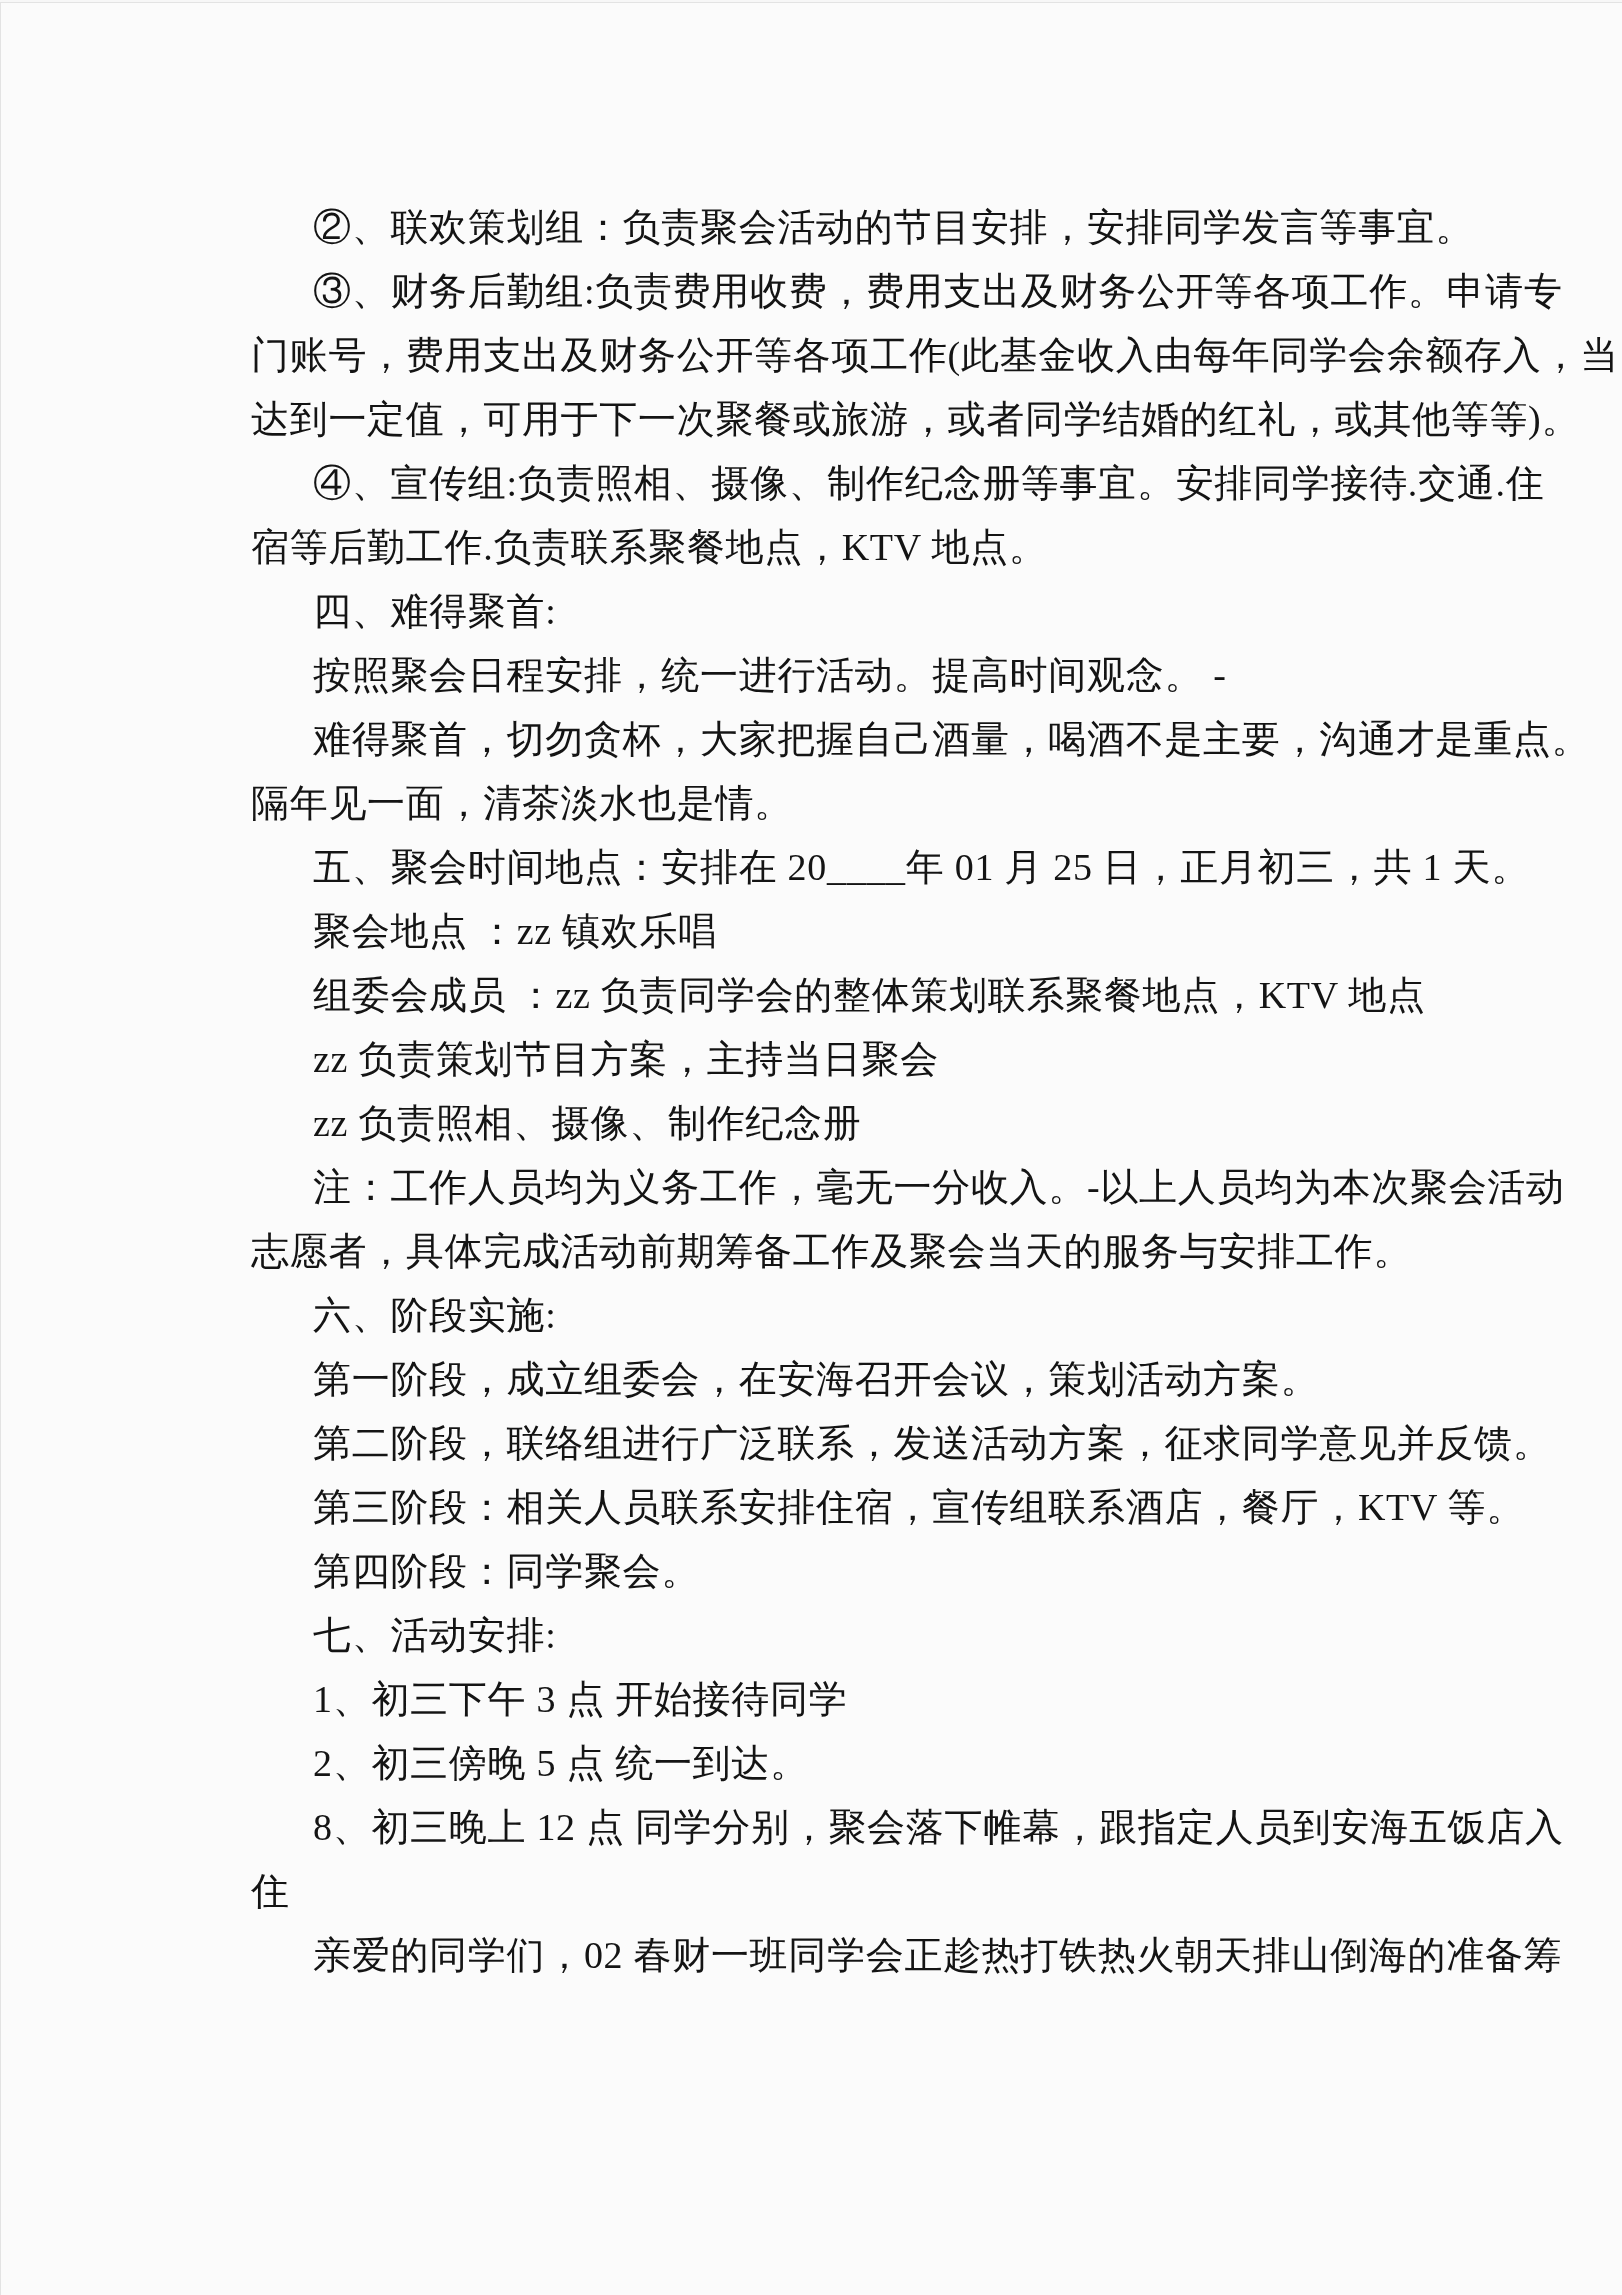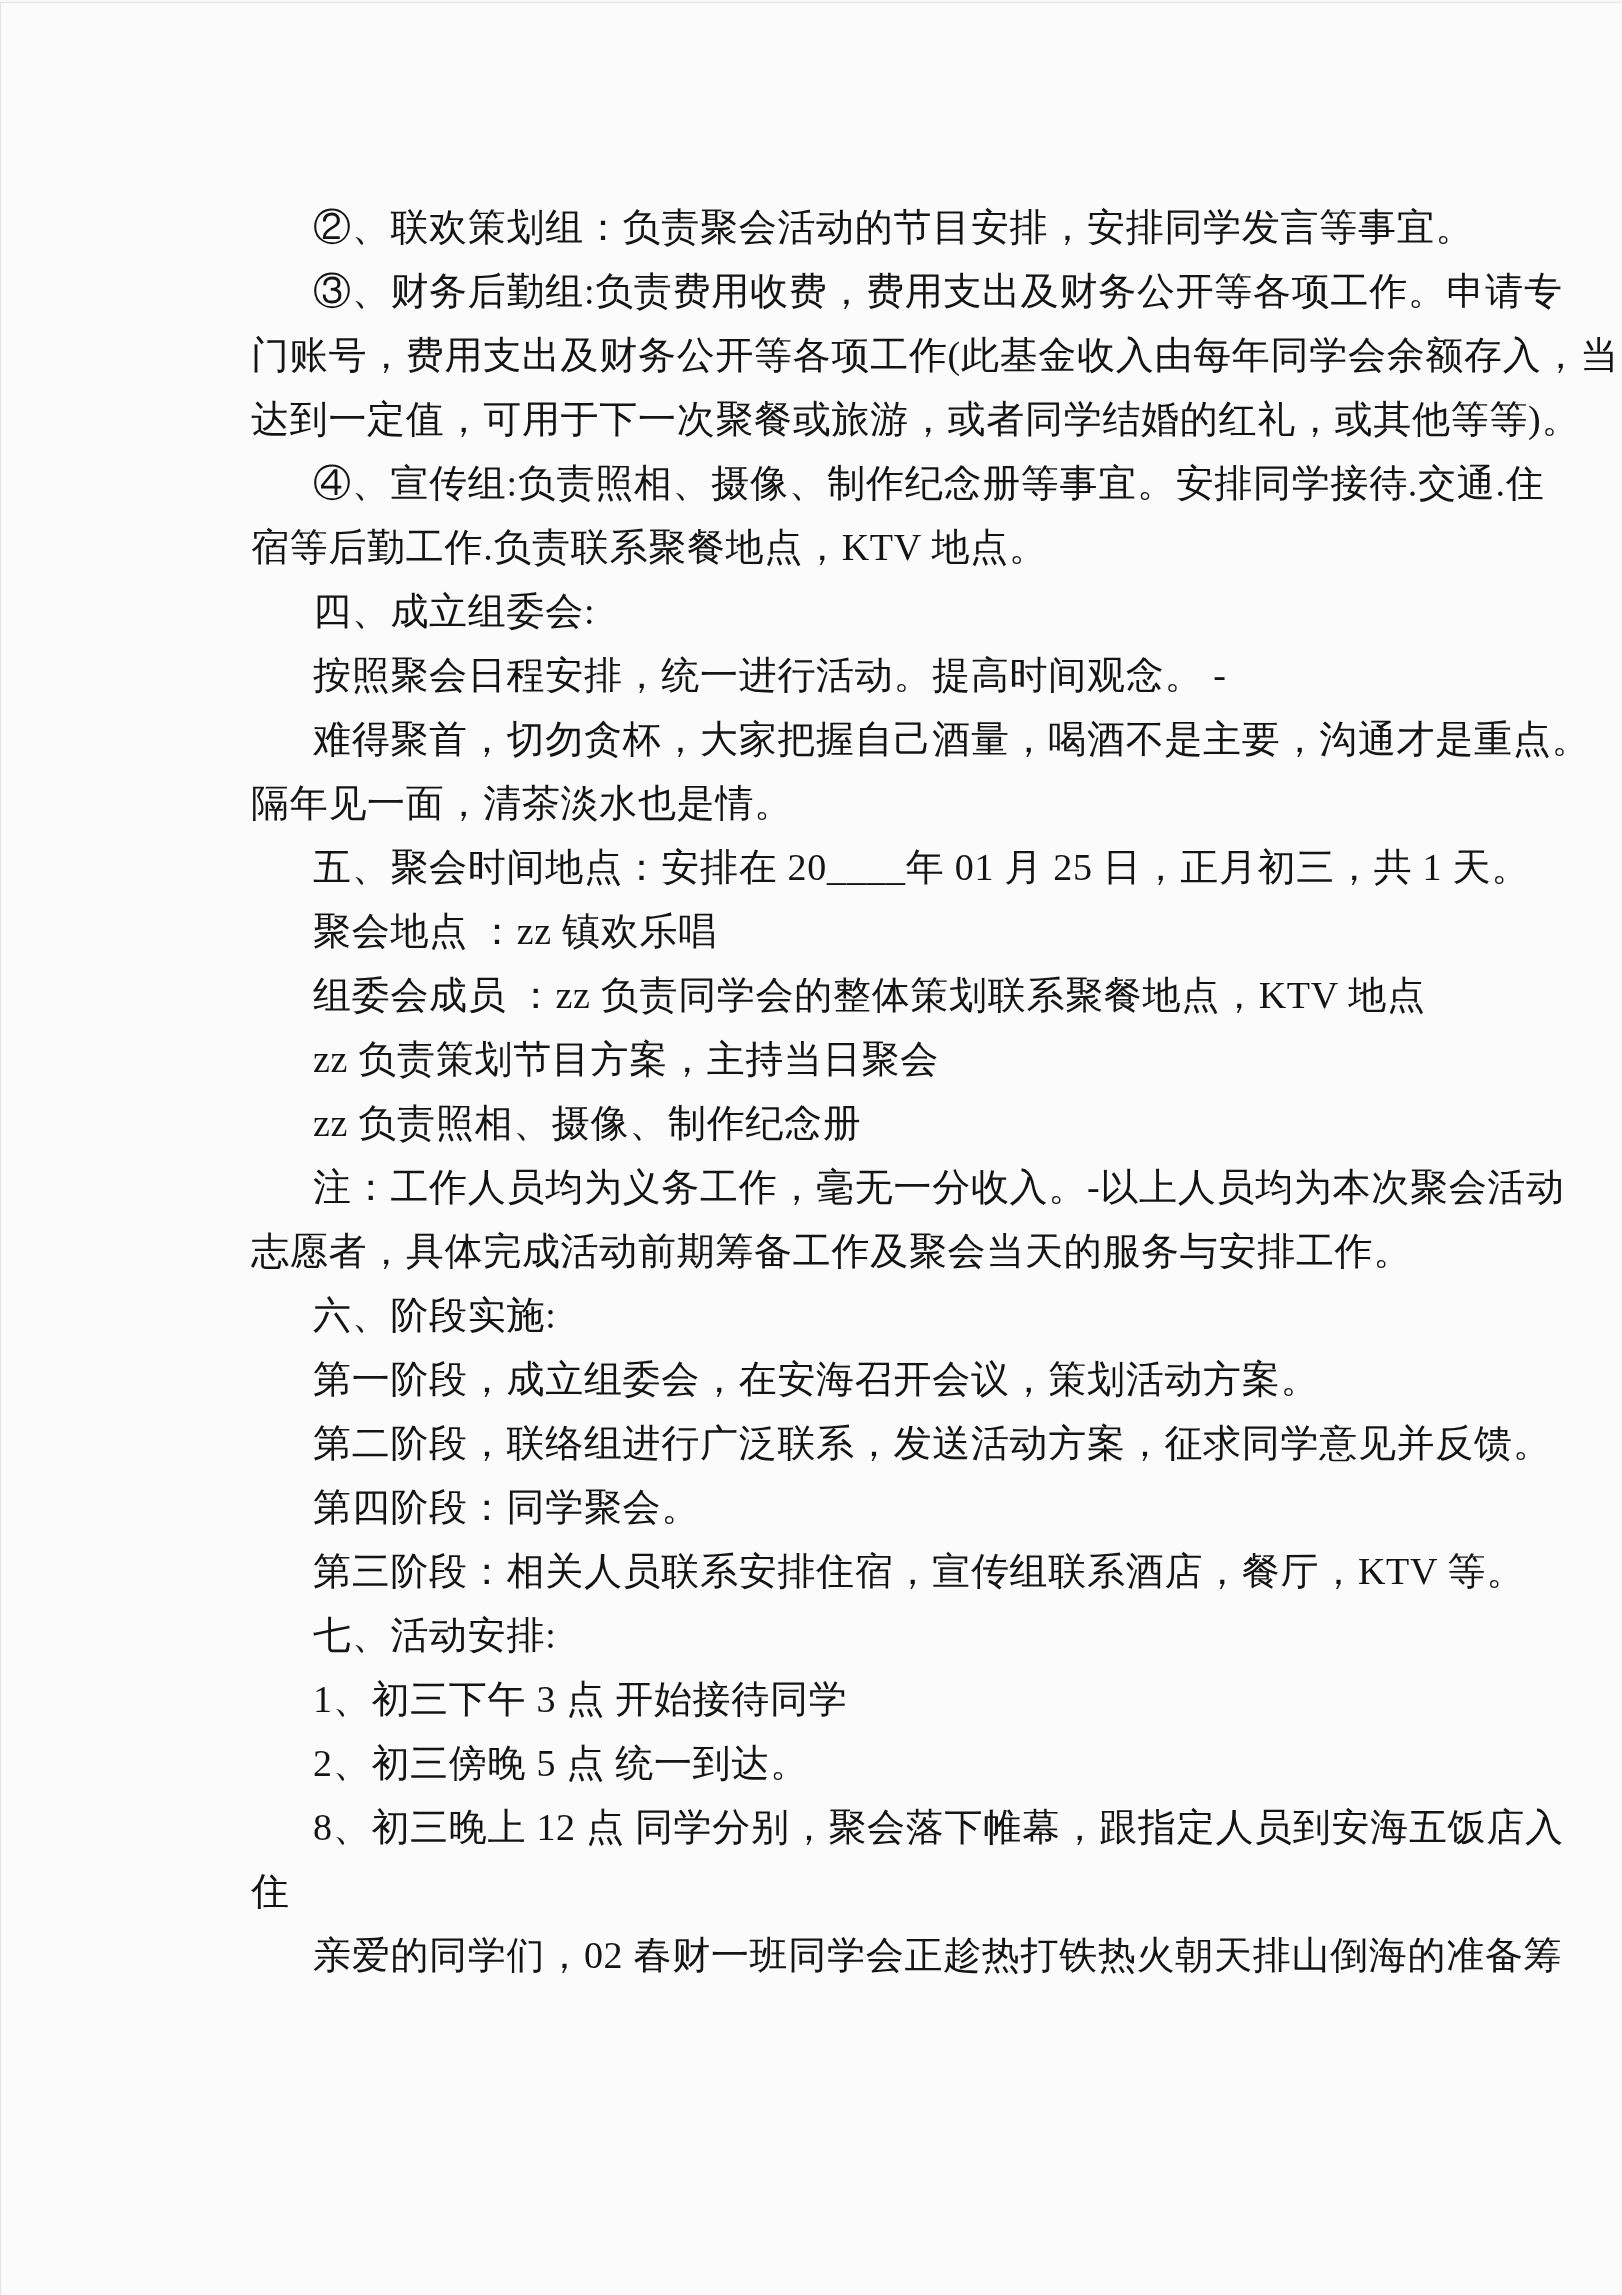--- a/index.html
+++ b/index.html
@@ -45,36 +45,36 @@
 <body>
 
 <div class="page">
   <div class="text-block">
     <div class="line indent">②、联欢策划组：负责聚会活动的节目安排，安排同学发言等事宜。</div>
     <div class="line indent">③、财务后勤组:负责费用收费，费用支出及财务公开等各项工作。申请专</div>
     <div class="line flush">门账号，费用支出及财务公开等各项工作(此基金收入由每年同学会余额存入，当</div>
     <div class="line flush">达到一定值，可用于下一次聚餐或旅游，或者同学结婚的红礼，或其他等等)。</div>
     <div class="line indent">④、宣传组:负责照相、摄像、制作纪念册等事宜。安排同学接待.交通.住</div>
     <div class="line flush">宿等后勤工作.负责联系聚餐地点，KTV 地点。</div>
-    <div class="line indent">四、成立组委会:</div>
+    <div class="line indent">四、难得聚首:</div>
     <div class="line indent">按照聚会日程安排，统一进行活动。提高时间观念。 -</div>
     <div class="line indent">难得聚首，切勿贪杯，大家把握自己酒量，喝酒不是主要，沟通才是重点。</div>
     <div class="line flush">隔年见一面，清茶淡水也是情。</div>
     <div class="line indent">五、聚会时间地点：安排在 20____年 01 月 25 日，正月初三，共 1 天。</div>
     <div class="line indent">聚会地点 ：zz 镇欢乐唱</div>
     <div class="line indent">组委会成员 ：zz 负责同学会的整体策划联系聚餐地点，KTV 地点</div>
     <div class="line indent">zz 负责策划节目方案，主持当日聚会</div>
     <div class="line indent">zz 负责照相、摄像、制作纪念册</div>
     <div class="line indent">注：工作人员均为义务工作，毫无一分收入。-以上人员均为本次聚会活动</div>
     <div class="line flush">志愿者，具体完成活动前期筹备工作及聚会当天的服务与安排工作。</div>
     <div class="line indent">六、阶段实施:</div>
     <div class="line indent">第一阶段，成立组委会，在安海召开会议，策划活动方案。</div>
     <div class="line indent">第二阶段，联络组进行广泛联系，发送活动方案，征求同学意见并反馈。</div>
+    <div class="line indent">第三阶段：相关人员联系安排住宿，宣传组联系酒店，餐厅，KTV 等。</div>
     <div class="line indent">第四阶段：同学聚会。</div>
-    <div class="line indent">第三阶段：相关人员联系安排住宿，宣传组联系酒店，餐厅，KTV 等。</div>
     <div class="line indent">七、活动安排:</div>
     <div class="line indent">1、初三下午 3 点 开始接待同学</div>
     <div class="line indent">2、初三傍晚 5 点 统一到达。</div>
     <div class="line indent">8、初三晚上 12 点 同学分别，聚会落下帷幕，跟指定人员到安海五饭店入</div>
     <div class="line flush">住</div>
     <div class="line indent">亲爱的同学们，02 春财一班同学会正趁热打铁热火朝天排山倒海的准备筹</div>
   </div>
 </div>
 
 

